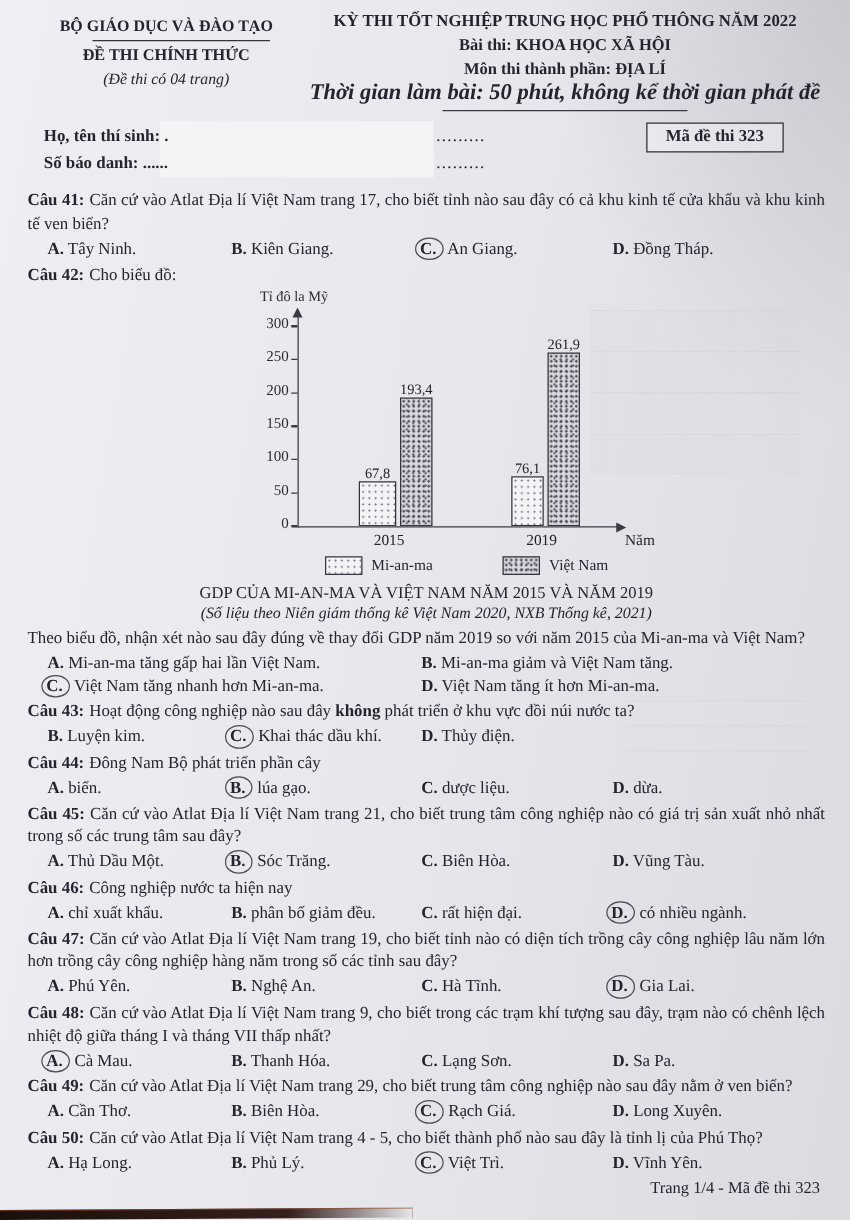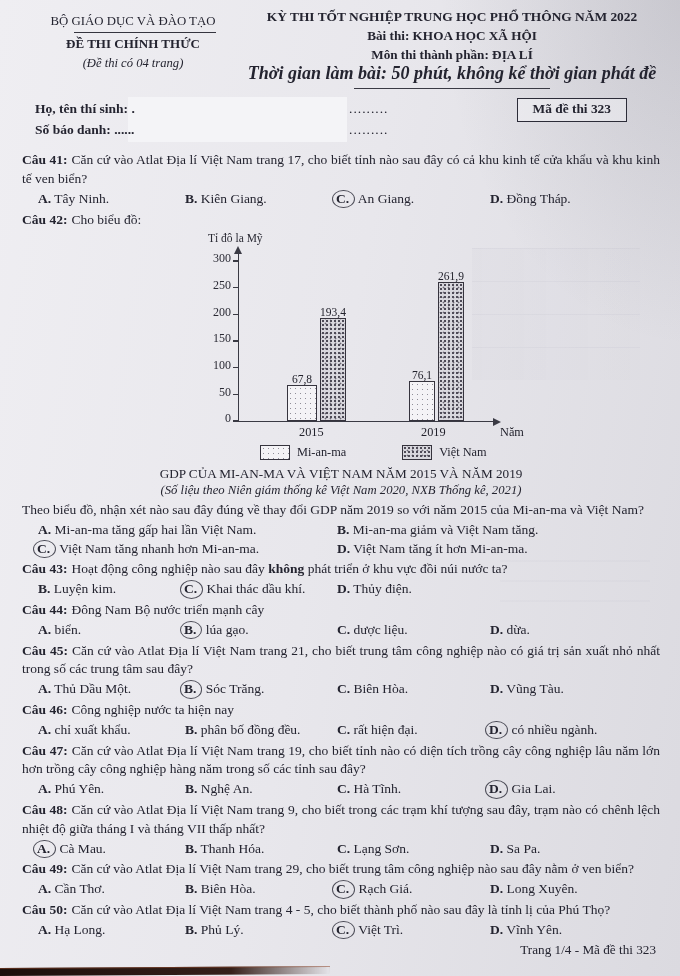--- a/index.html
+++ b/index.html
@@ -9,21 +9,21 @@
     font-family:"Liberation Serif","DejaVu Serif",serif;
     font-size:13.5px;line-height:18.8px;color:#242430;
     background:
       radial-gradient(ellipse at 102% -2%, rgba(70,70,85,.16), transparent 26%),
       linear-gradient(100deg,#efeef2 0%,#e8e7ec 48%,#dbdae0 100%);
   }
   
   .header{display:flex;}
   .h-left{width:222px;text-align:center;padding-top:4px;}
   .h-right{flex:1;text-align:center;}
-  .org{font-weight:normal;font-size:12.8px;white-space:nowrap;}
+  .org{font-weight:bold;font-size:12.8px;white-space:nowrap;}
   .org-rule{width:142px;border-bottom:1.2px solid #35353f;margin:1px auto 1px 52px;height:0;}
   .exam-type{font-weight:bold;font-size:13px;margin-top:2px;}
   .pages-note{font-style:italic;font-size:12.6px;}
   .title{font-weight:bold;font-size:13.4px;white-space:nowrap;}
   .subject-line,.component-line{font-weight:bold;font-size:13.2px;}
   .duration{font-style:italic;font-weight:600;font-size:18px;}
   .h-rule{width:196px;border-bottom:1.3px solid #3a3a44;margin:5px auto 0;height:0;}
   
   .candidate{position:relative;margin-top:11px;height:44px;}
   .redact-block{position:absolute;left:106px;top:-3px;width:219px;height:45px;background:#f4f4f7;}
@@ -182,38 +182,38 @@
         <span class="opt"><span class="letter">B.</span> <span class="opt-text">Mi-an-ma giảm và Việt Nam tăng.</span></span>
         <span class="opt"><span class="letter circled">C.</span> <span class="opt-text">Việt Nam tăng nhanh hơn Mi-an-ma.</span></span>
         <span class="opt"><span class="letter">D.</span> <span class="opt-text">Việt Nam tăng ít hơn Mi-an-ma.</span></span>
       </div>
       <p class="qtext"><b class="qnum">Câu 43:</b><span>Hoạt động công nghiệp nào sau đây </span><b>không</b><span> phát triển ở khu vực đồi núi nước ta?</span></p>
       <div class="opts four">
         <span class="opt"><span class="letter">B.</span> <span class="opt-text">Luyện kim.</span></span>
         <span class="opt"><span class="letter circled">C.</span> <span class="opt-text">Khai thác dầu khí.</span></span>
         <span class="opt"><span class="letter">D.</span> <span class="opt-text">Thủy điện.</span></span>
       </div>
-      <p class="qtext"><b class="qnum">Câu 44:</b><span>Đông Nam Bộ nước triển mạnh cây</span></p>
+      <p class="qtext"><b class="qnum">Câu 44:</b><span>Đông Nam Bộ phát triển phần cây</span></p>
       <div class="opts four">
         <span class="opt"><span class="letter">A.</span> <span class="opt-text">biển.</span></span>
         <span class="opt"><span class="letter circled">B.</span> <span class="opt-text">lúa gạo.</span></span>
         <span class="opt"><span class="letter">C.</span> <span class="opt-text">dược liệu.</span></span>
         <span class="opt"><span class="letter">D.</span> <span class="opt-text">dừa.</span></span>
       </div>
       <p class="qtext"><b class="qnum">Câu 45:</b><span>Căn cứ vào Atlat Địa lí Việt Nam trang 21, cho biết trung tâm công nghiệp nào có giá trị sản xuất nhỏ nhất trong số các trung tâm sau đây?</span></p>
       <div class="opts four">
         <span class="opt"><span class="letter">A.</span> <span class="opt-text">Thủ Dầu Một.</span></span>
         <span class="opt"><span class="letter circled">B.</span> <span class="opt-text">Sóc Trăng.</span></span>
         <span class="opt"><span class="letter">C.</span> <span class="opt-text">Biên Hòa.</span></span>
         <span class="opt"><span class="letter">D.</span> <span class="opt-text">Vũng Tàu.</span></span>
       </div>
       <p class="qtext"><b class="qnum">Câu 46:</b><span>Công nghiệp nước ta hiện nay</span></p>
       <div class="opts four">
         <span class="opt"><span class="letter">A.</span> <span class="opt-text">chỉ xuất khẩu.</span></span>
-        <span class="opt"><span class="letter">B.</span> <span class="opt-text">phân bố đồng đều.</span></span>
+        <span class="opt"><span class="letter">B.</span> <span class="opt-text">phân bố giảm đều.</span></span>
         <span class="opt"><span class="letter">C.</span> <span class="opt-text">rất hiện đại.</span></span>
         <span class="opt"><span class="letter circled">D.</span> <span class="opt-text">có nhiều ngành.</span></span>
       </div>
       <p class="qtext"><b class="qnum">Câu 47:</b><span>Căn cứ vào Atlat Địa lí Việt Nam trang 19, cho biết tỉnh nào có diện tích trồng cây công nghiệp lâu năm lớn hơn trồng cây công nghiệp hàng năm trong số các tỉnh sau đây?</span></p>
       <div class="opts four">
         <span class="opt"><span class="letter">A.</span> <span class="opt-text">Phú Yên.</span></span>
         <span class="opt"><span class="letter">B.</span> <span class="opt-text">Nghệ An.</span></span>
         <span class="opt"><span class="letter">C.</span> <span class="opt-text">Hà Tĩnh.</span></span>
         <span class="opt"><span class="letter circled">D.</span> <span class="opt-text">Gia Lai.</span></span>
       </div>

